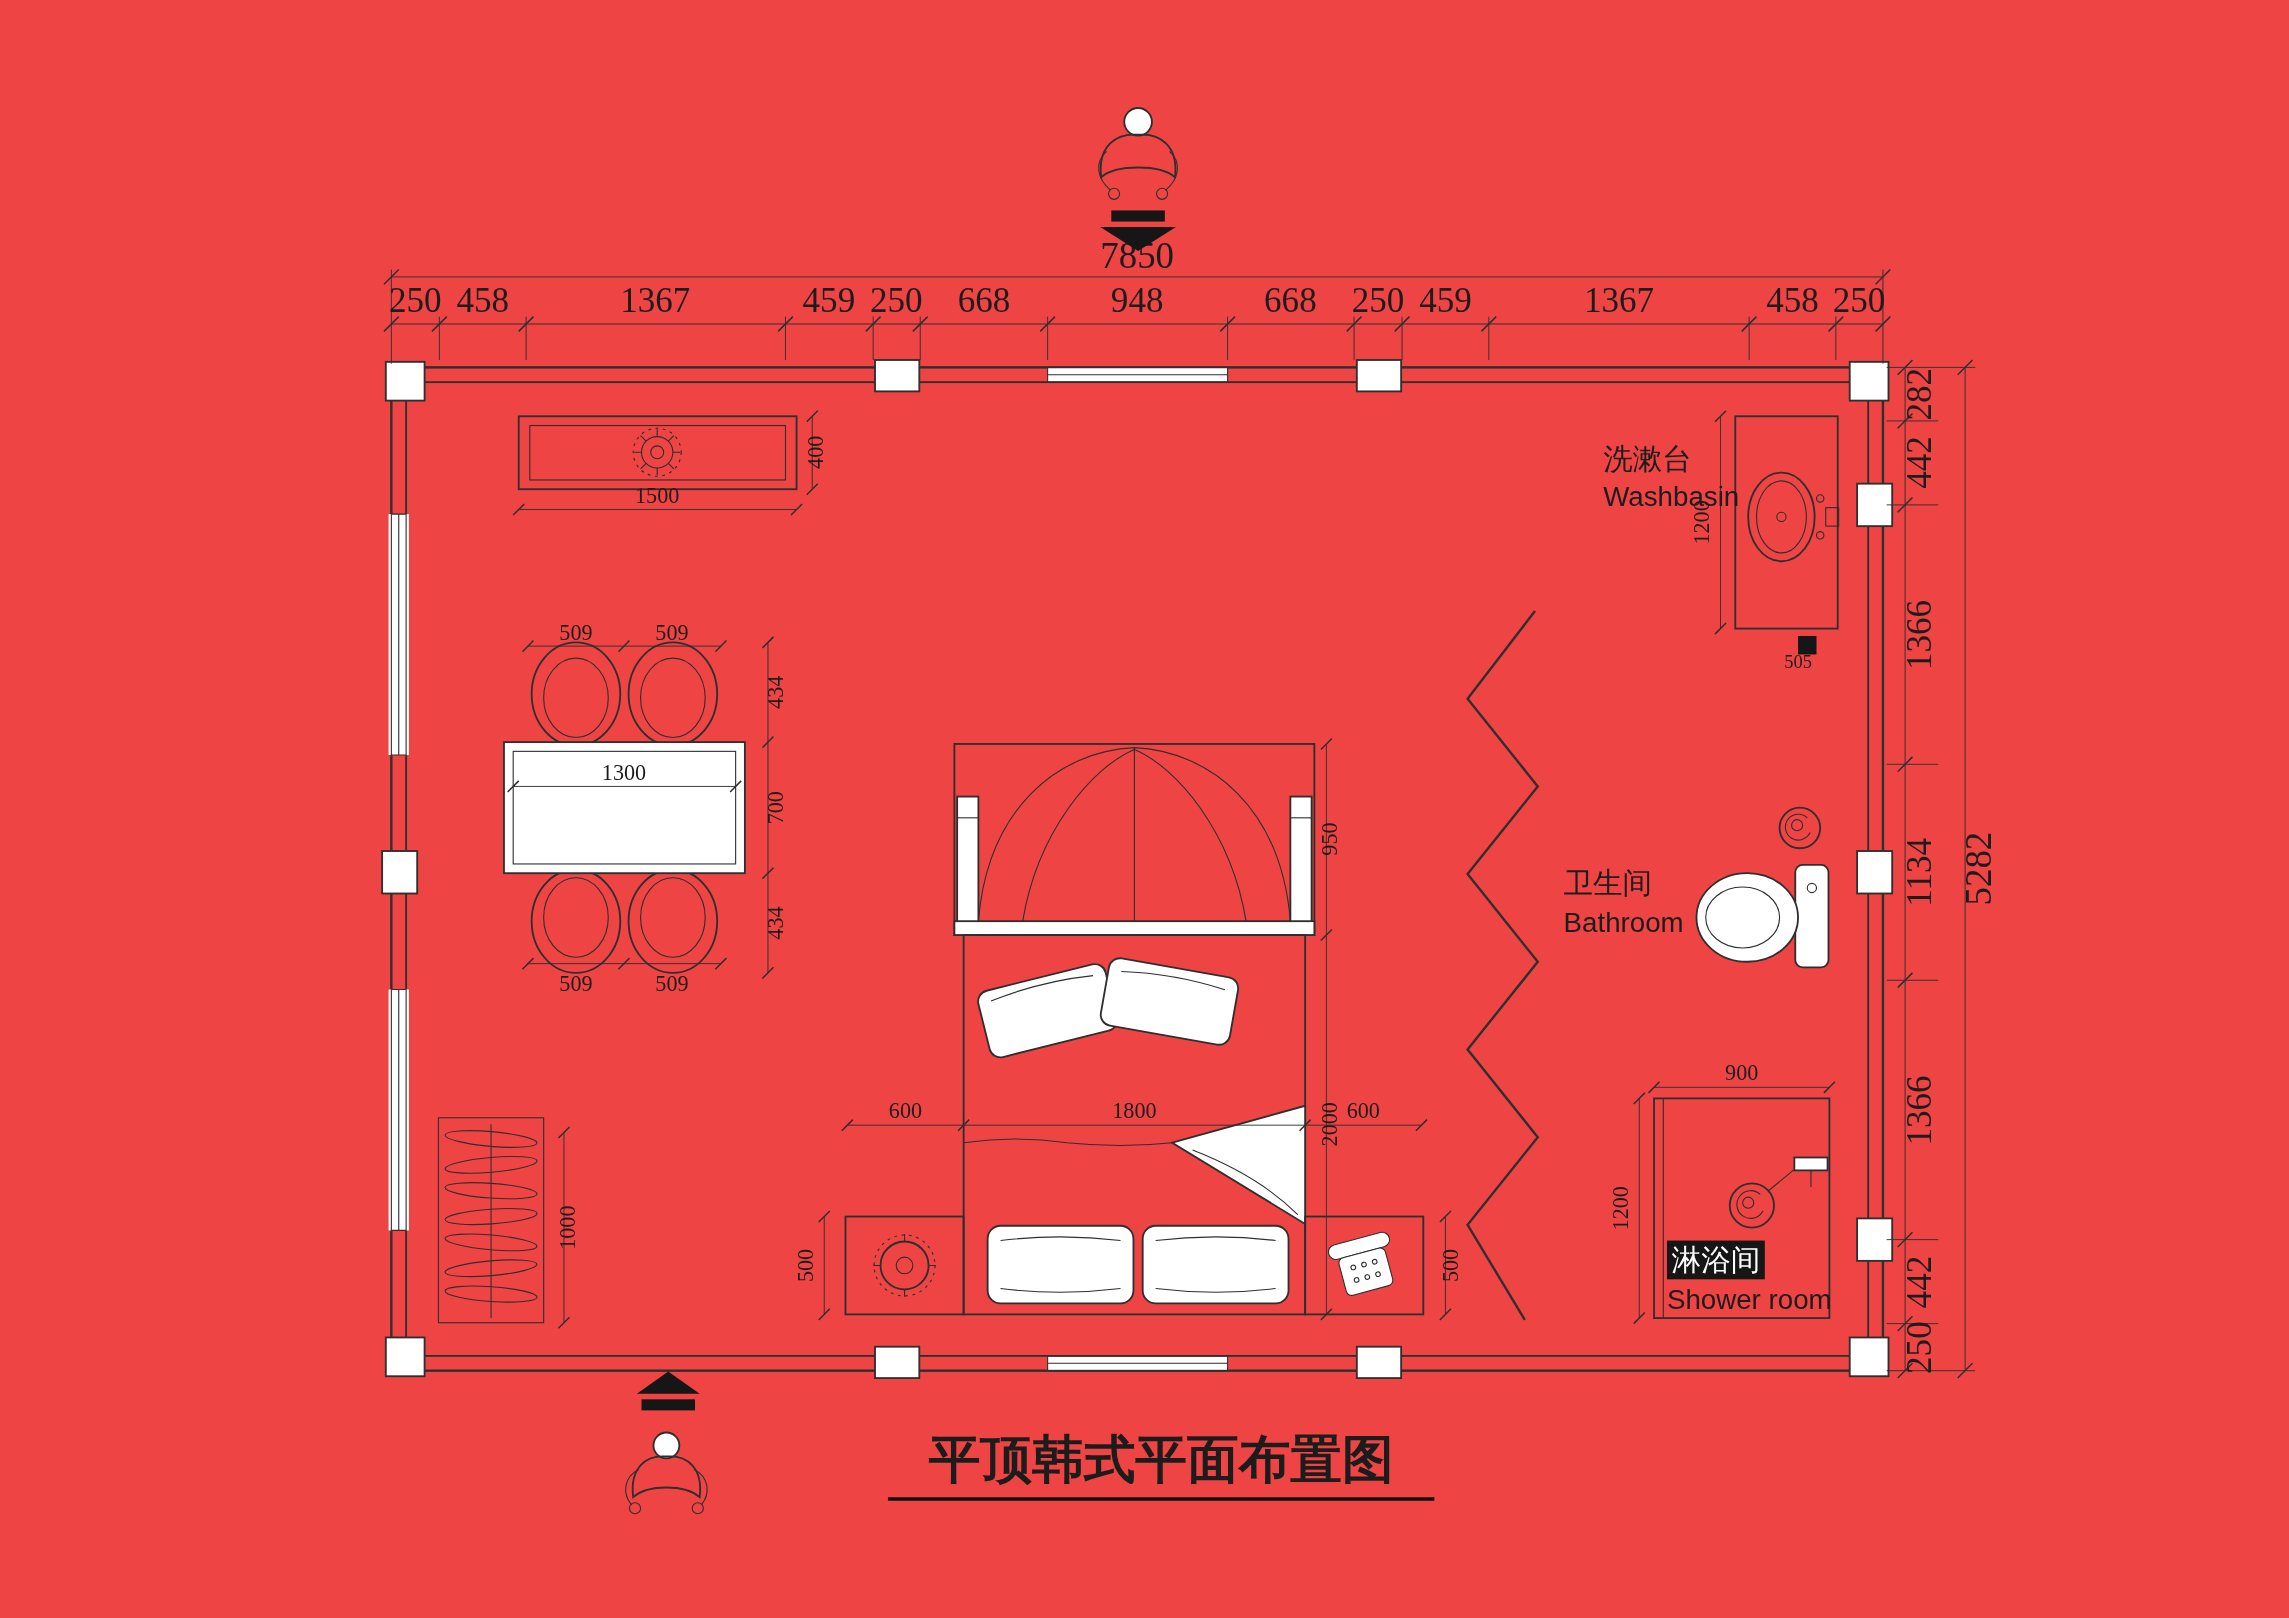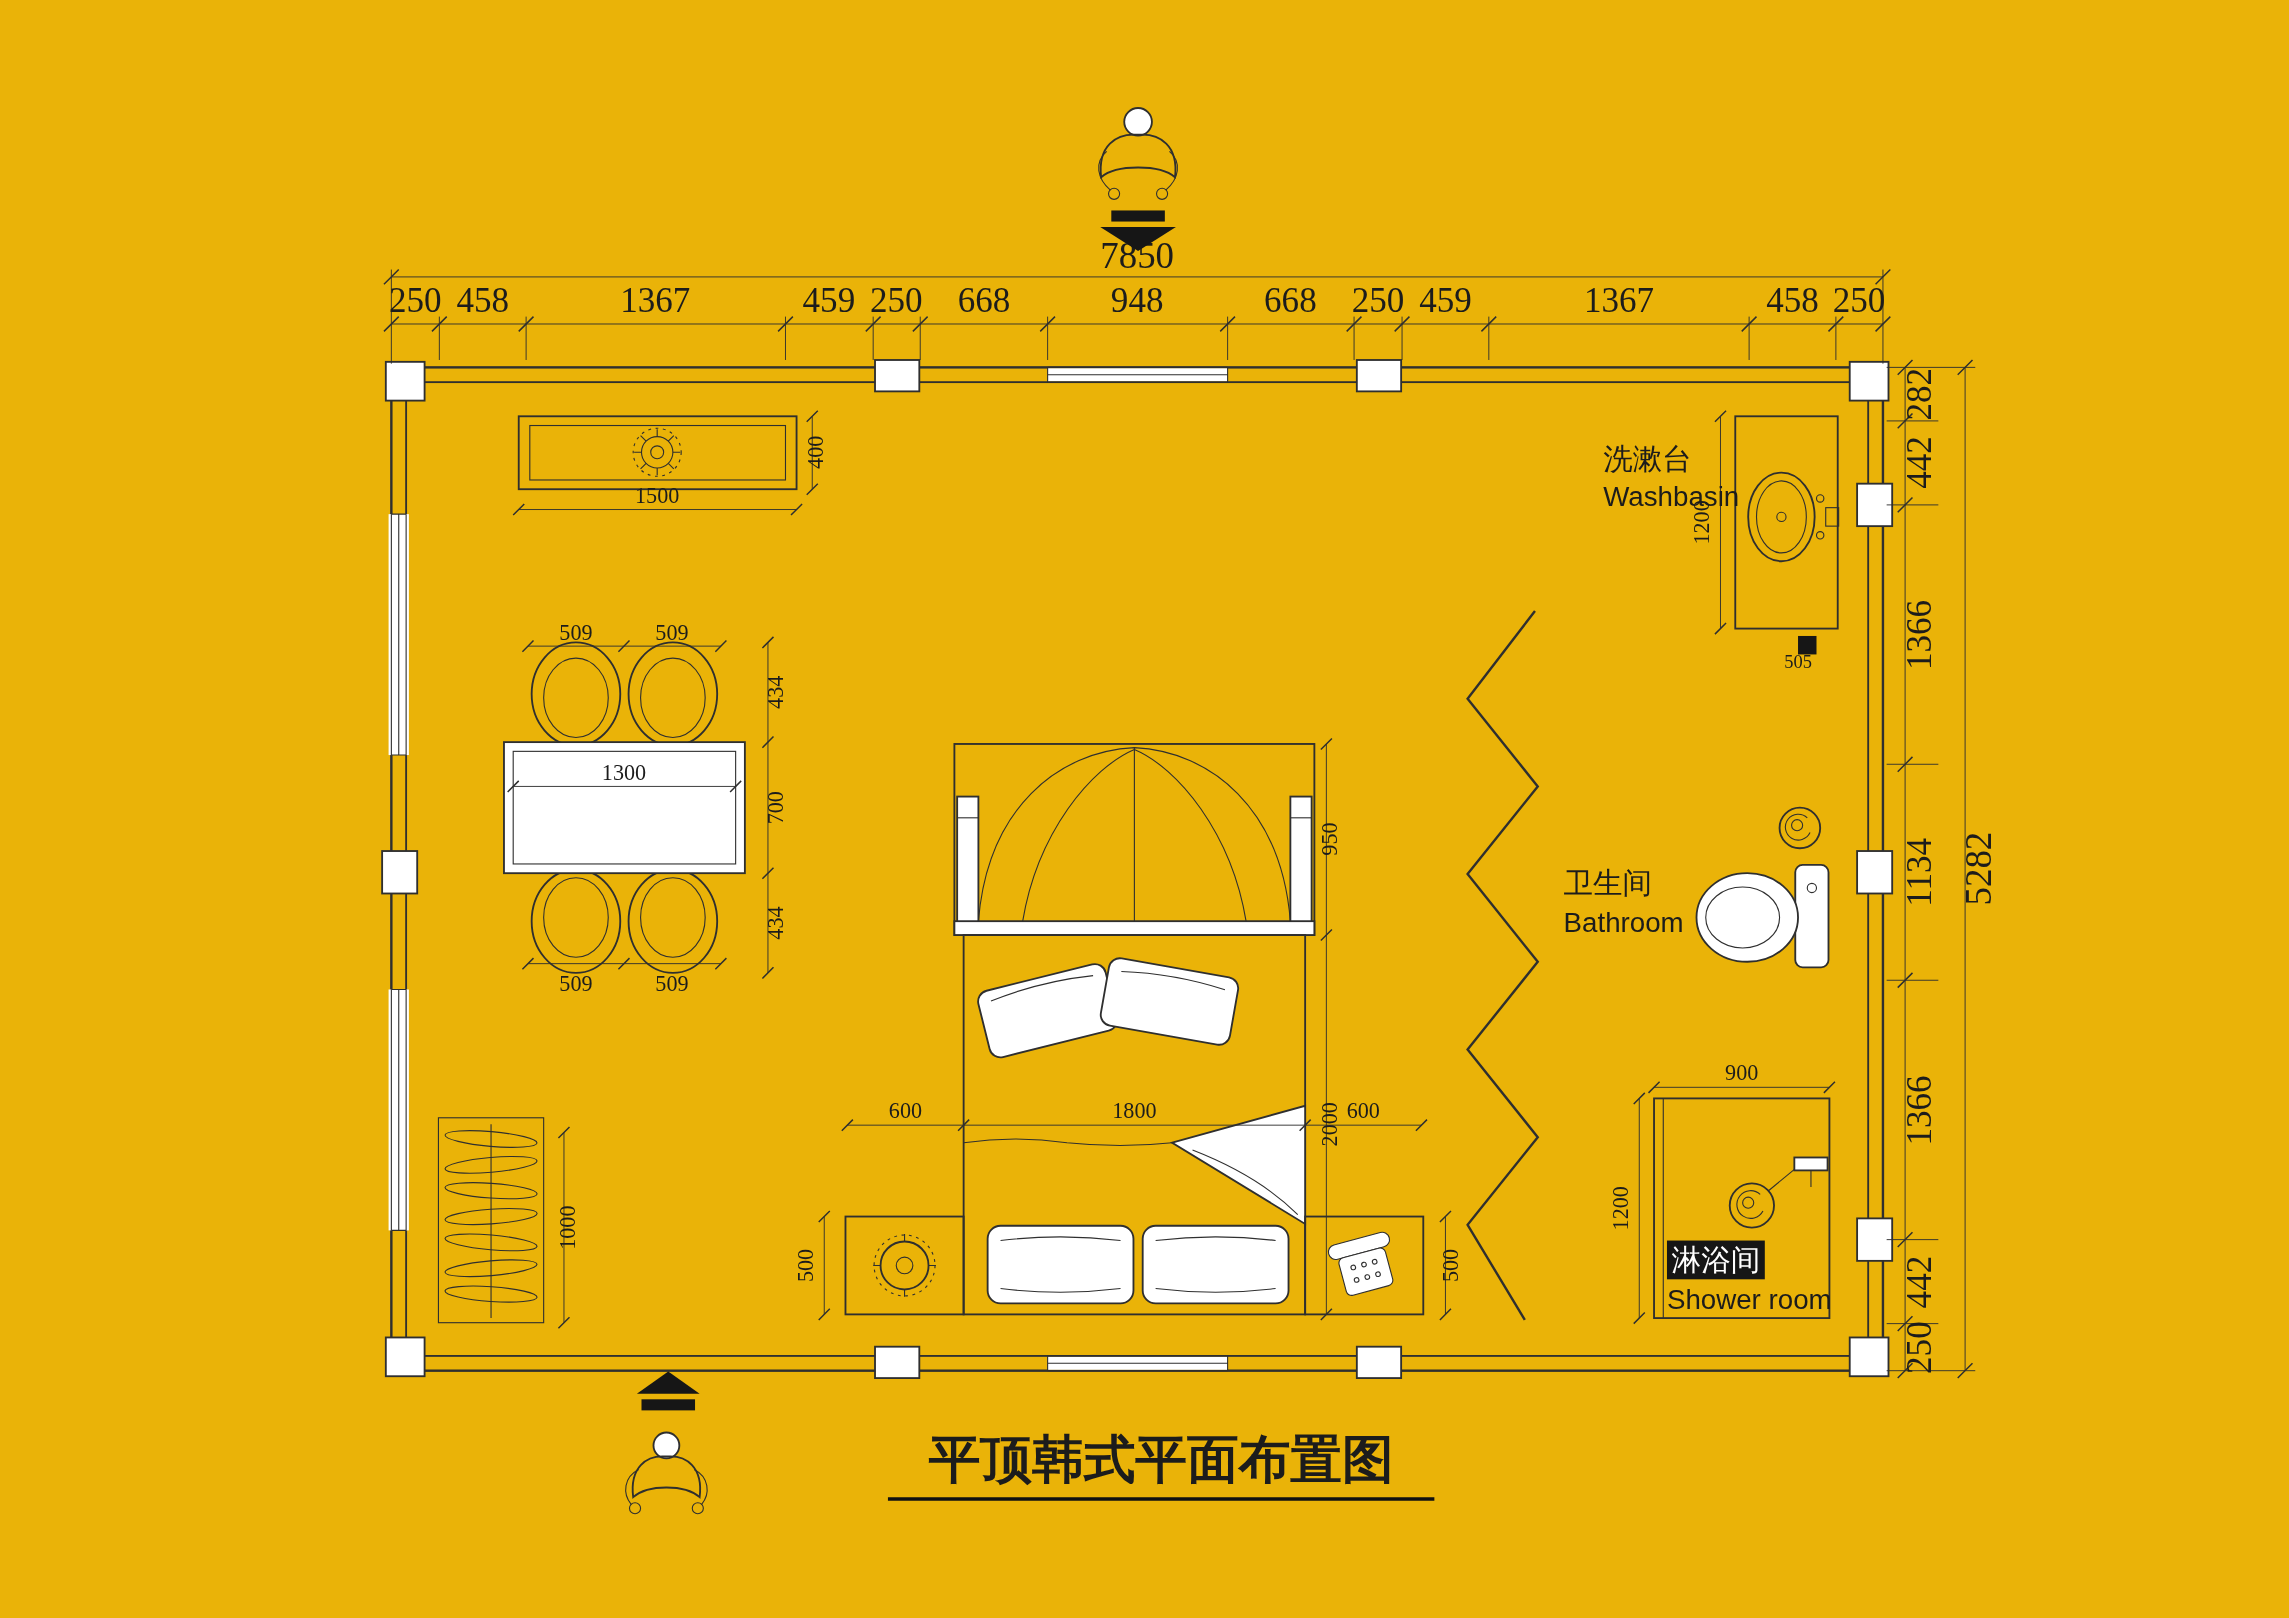--- a/index.html
+++ b/index.html
@@ -1,16 +1,16 @@
 <!DOCTYPE html>
 <html style="font-size:14.8px"><head>
 <meta charset="utf-8">
 <style>
   html,body { margin:0; padding:0; background:#ffffff; }
-  .page { width:2290px; height:1619px; position:relative; background:#eab308; }
+  .page { width:2290px; height:1619px; position:relative; background:#ef4444; }
   svg { display:block; }
   .ln   { stroke:#2f2f2f; stroke-width:2;   fill:none; }
   .lnT  { stroke:#2f2f2f; stroke-width:2.6; fill:none; }
   .thin { stroke:#2f2f2f; stroke-width:1.2; fill:none; }
   .dim  { stroke:#2f2f2f; stroke-width:1;   fill:none; }
   .tick { stroke:#2f2f2f; stroke-width:1.6; fill:none; }
   .wfill{ fill:#ffffff; }
   .dark { fill:#161616; stroke:none; }
   text  { fill:#1c1c1c; }
   .num  { font-family:"Liberation Serif","DejaVu Serif",serif; font-size:38px; }

